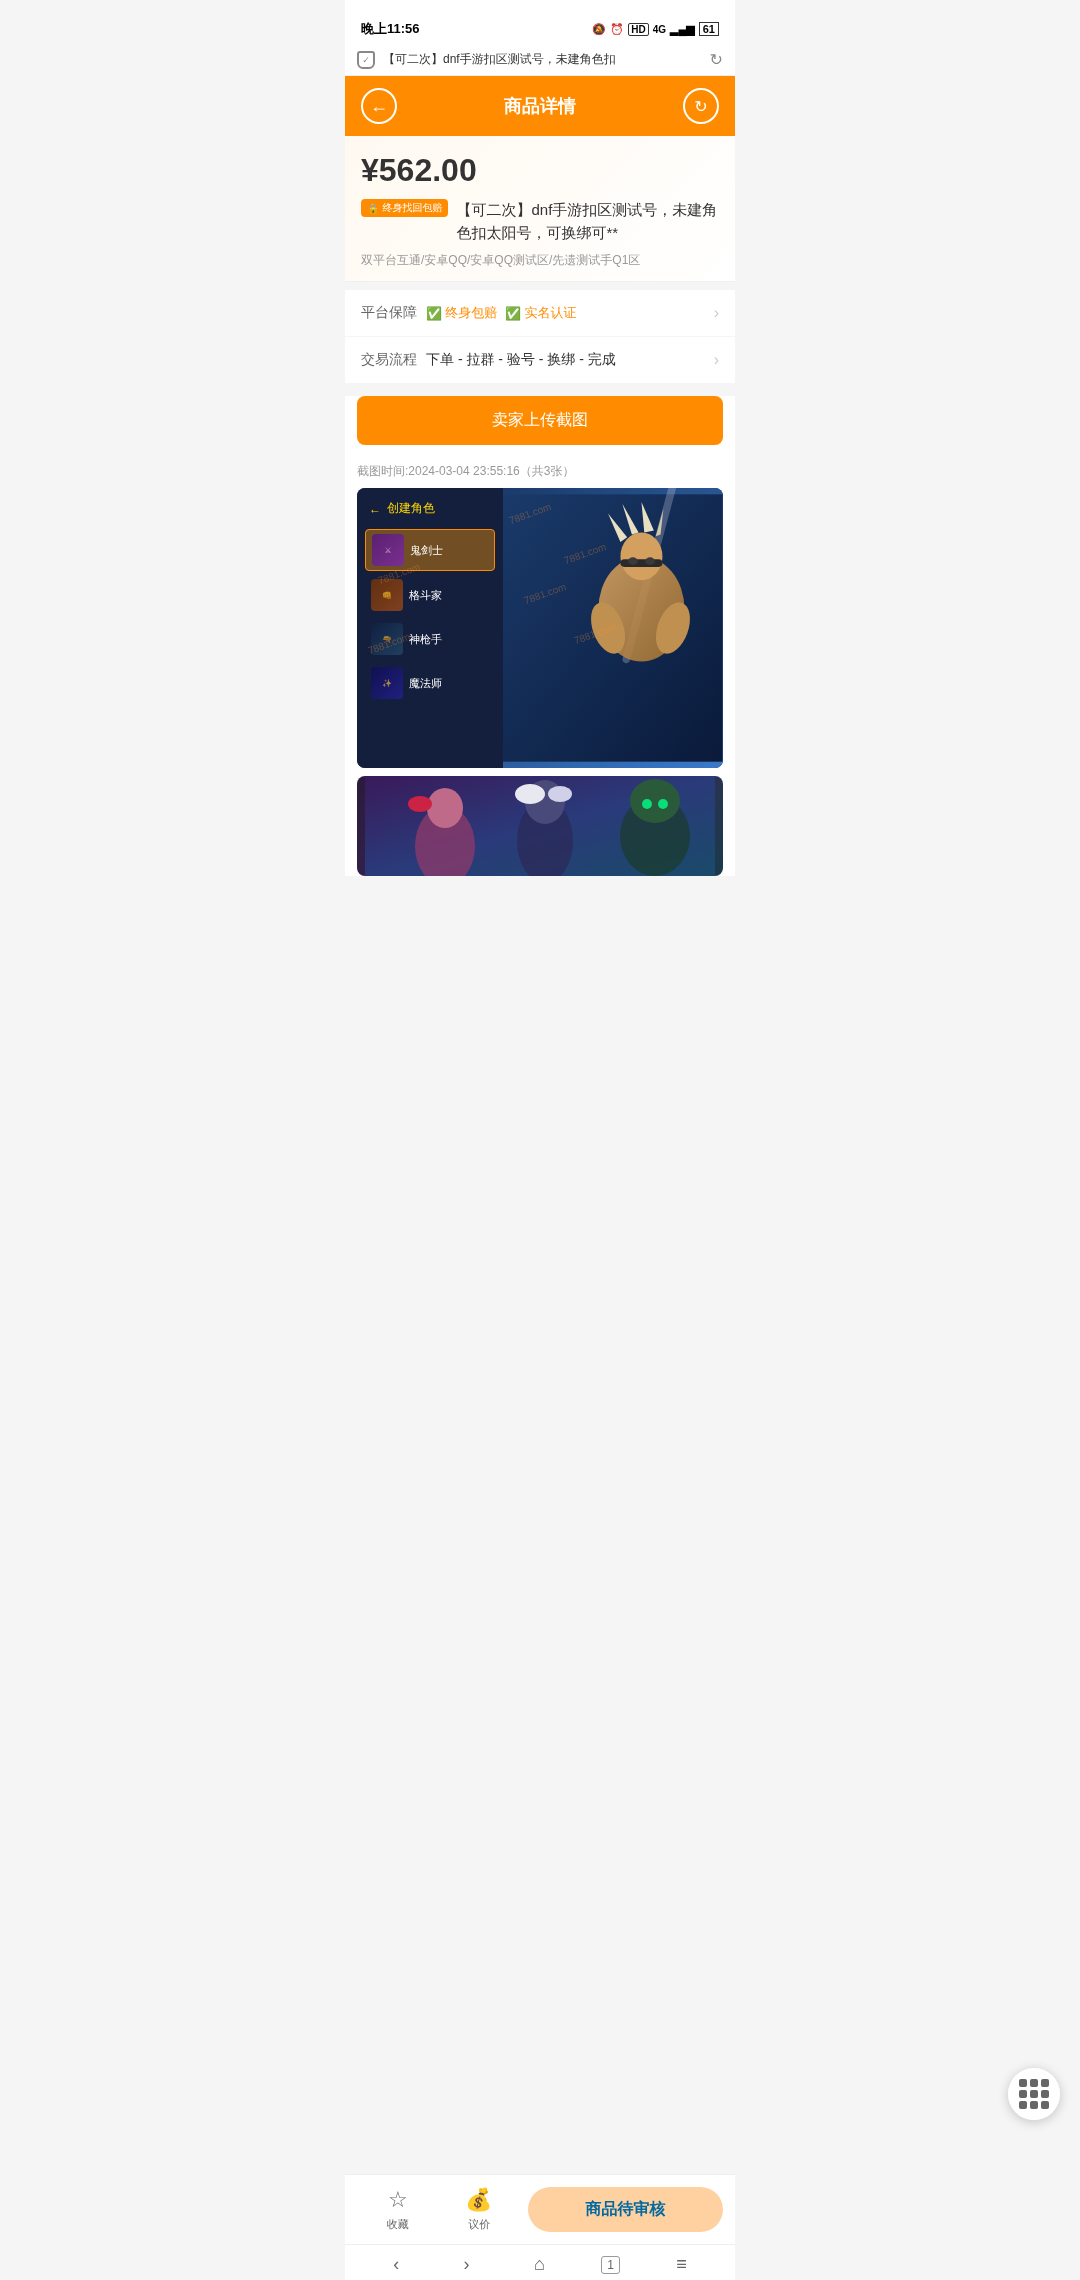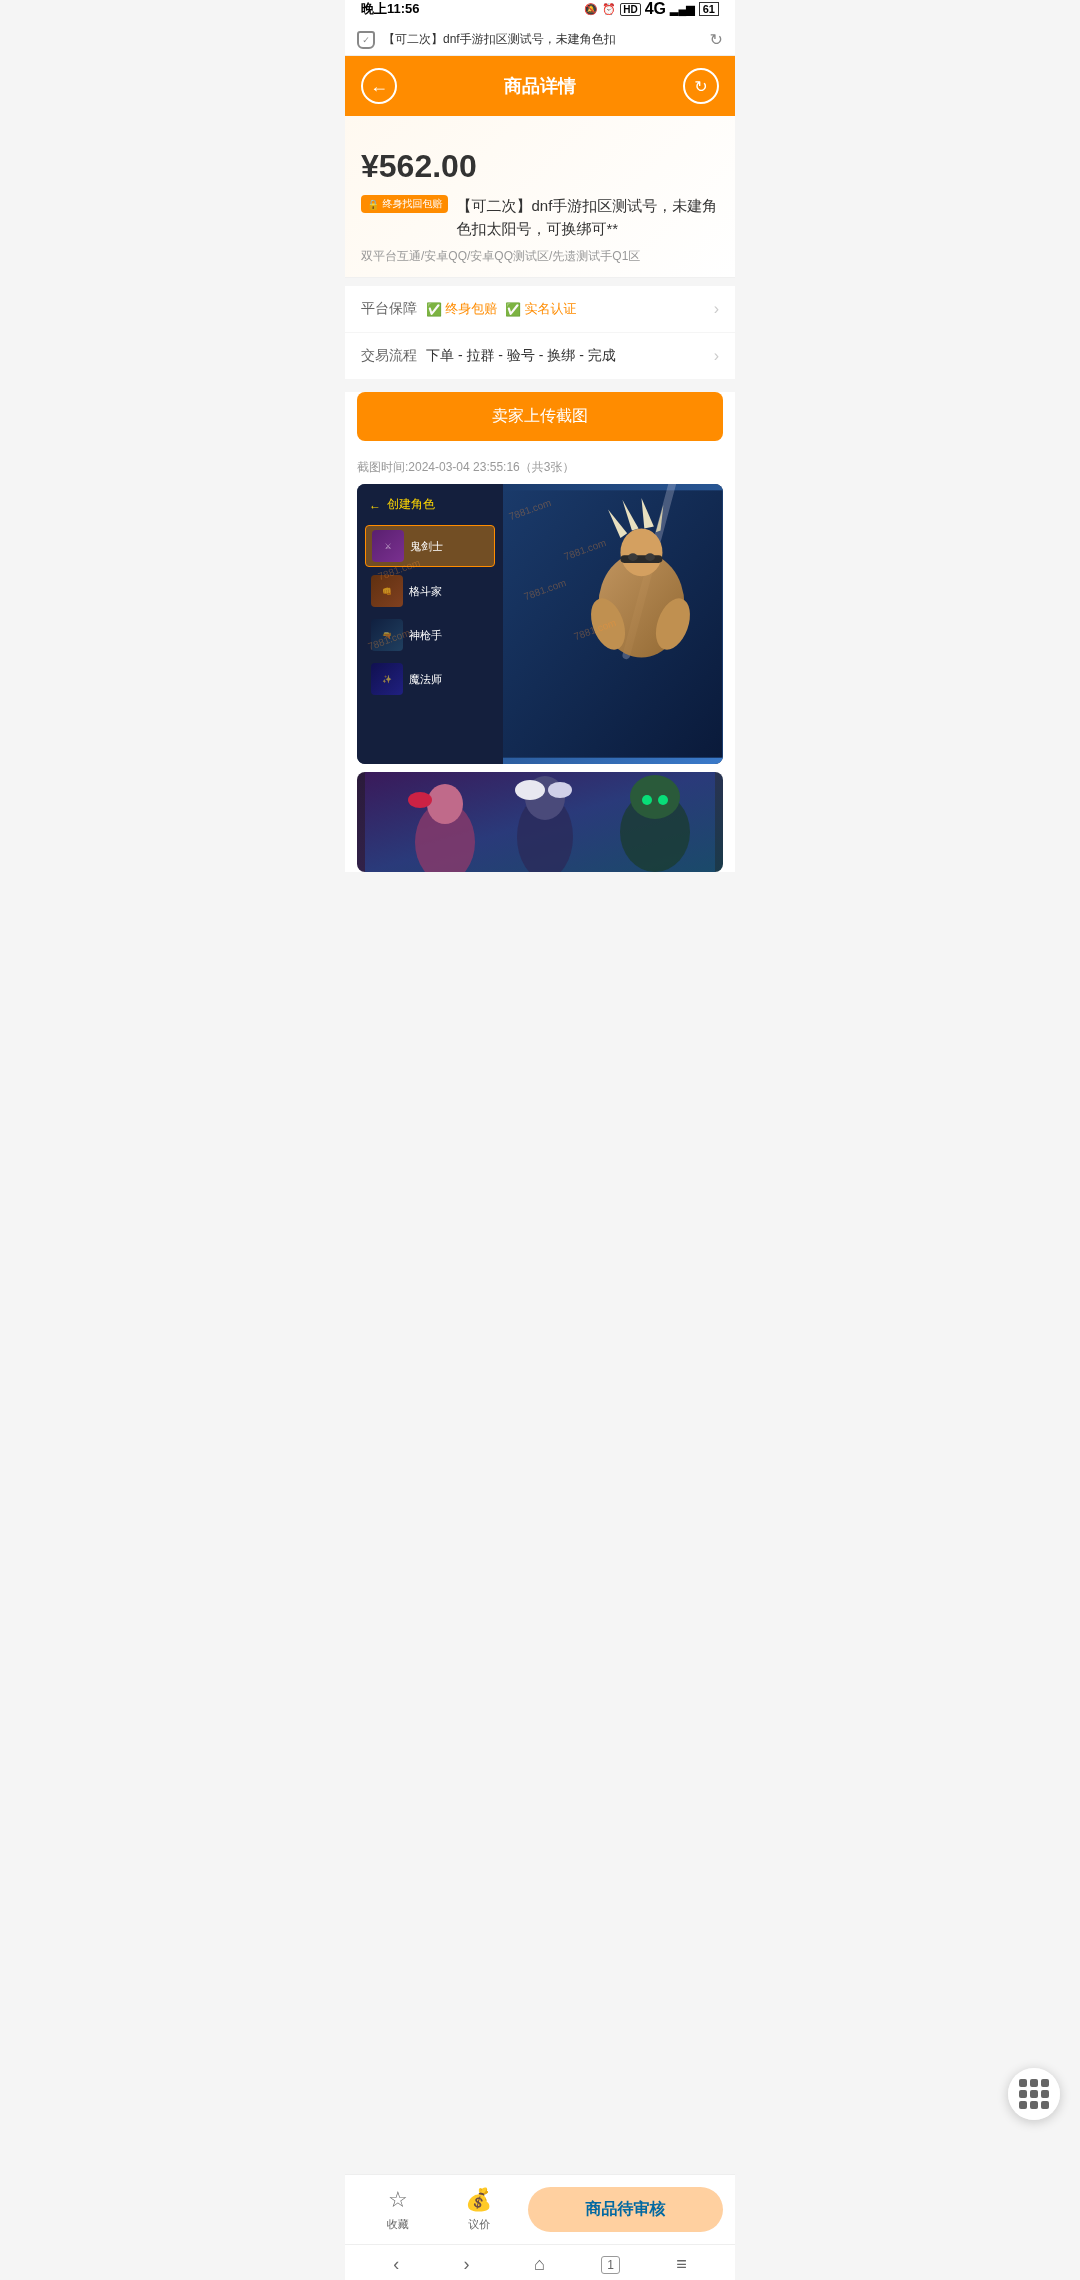--- a/index.html
+++ b/index.html
@@ -13,21 +13,21 @@
       position: relative;
       overflow-x: hidden;
     }
 
     
     .status-bar {
       background: #fff;
       display: flex;
       justify-content: space-between;
       align-items: center;
-      padding: 0 16px 6px;
+      padding: 20px 16px 6px;
       font-size: 13px;
       font-weight: 600;
     }
     .status-bar-time { font-weight: 700; }
     .status-bar-icons { display: flex; align-items: center; gap: 4px; font-size: 11px; }
 
     
     .address-bar {
       background: #fff;
       display: flex;
@@ -90,21 +90,20 @@
     
     .price-section {
       background: linear-gradient(135deg, #fff9f0, #fff);
       padding: 16px 16px 12px;
       border-bottom: 1px solid #f0f0f0;
     }
     .price-tag {
       font-size: 32px;
       font-weight: 700;
       color: #333;
-      margin-top: 16px;
     }
 
     .product-badge-row {
       display: flex;
       align-items: flex-start;
       gap: 8px;
       margin-top: 10px;
     }
     .lifetime-badge {
       background: #FF8C00;
@@ -427,21 +426,21 @@
   </style>
 </head>
 <body>
 
 <div class="status-bar">
   <span class="status-bar-time">晚上11:56</span>
   <div class="status-bar-icons">
     <span>🔕</span>
     <span>⏰</span>
     <span style="font-size:10px;border:1px solid #333;padding:0 2px;border-radius:2px;">HD</span>
-    <span style="font-size:16px;">4G</span>
+    <span style="font-size:10px;">4G</span>
     <span>▂▄▆</span>
     <span style="font-size:11px;border:1px solid #333;padding:0 3px;border-radius:0;">61</span>
   </div>
 </div>
 
 <div class="address-bar">
   <div class="address-bar-shield">✓</div>
   <div class="address-bar-text">【可二次】dnf手游扣区测试号，未建角色扣</div>
   <div class="address-bar-refresh">↻</div>
 </div>

